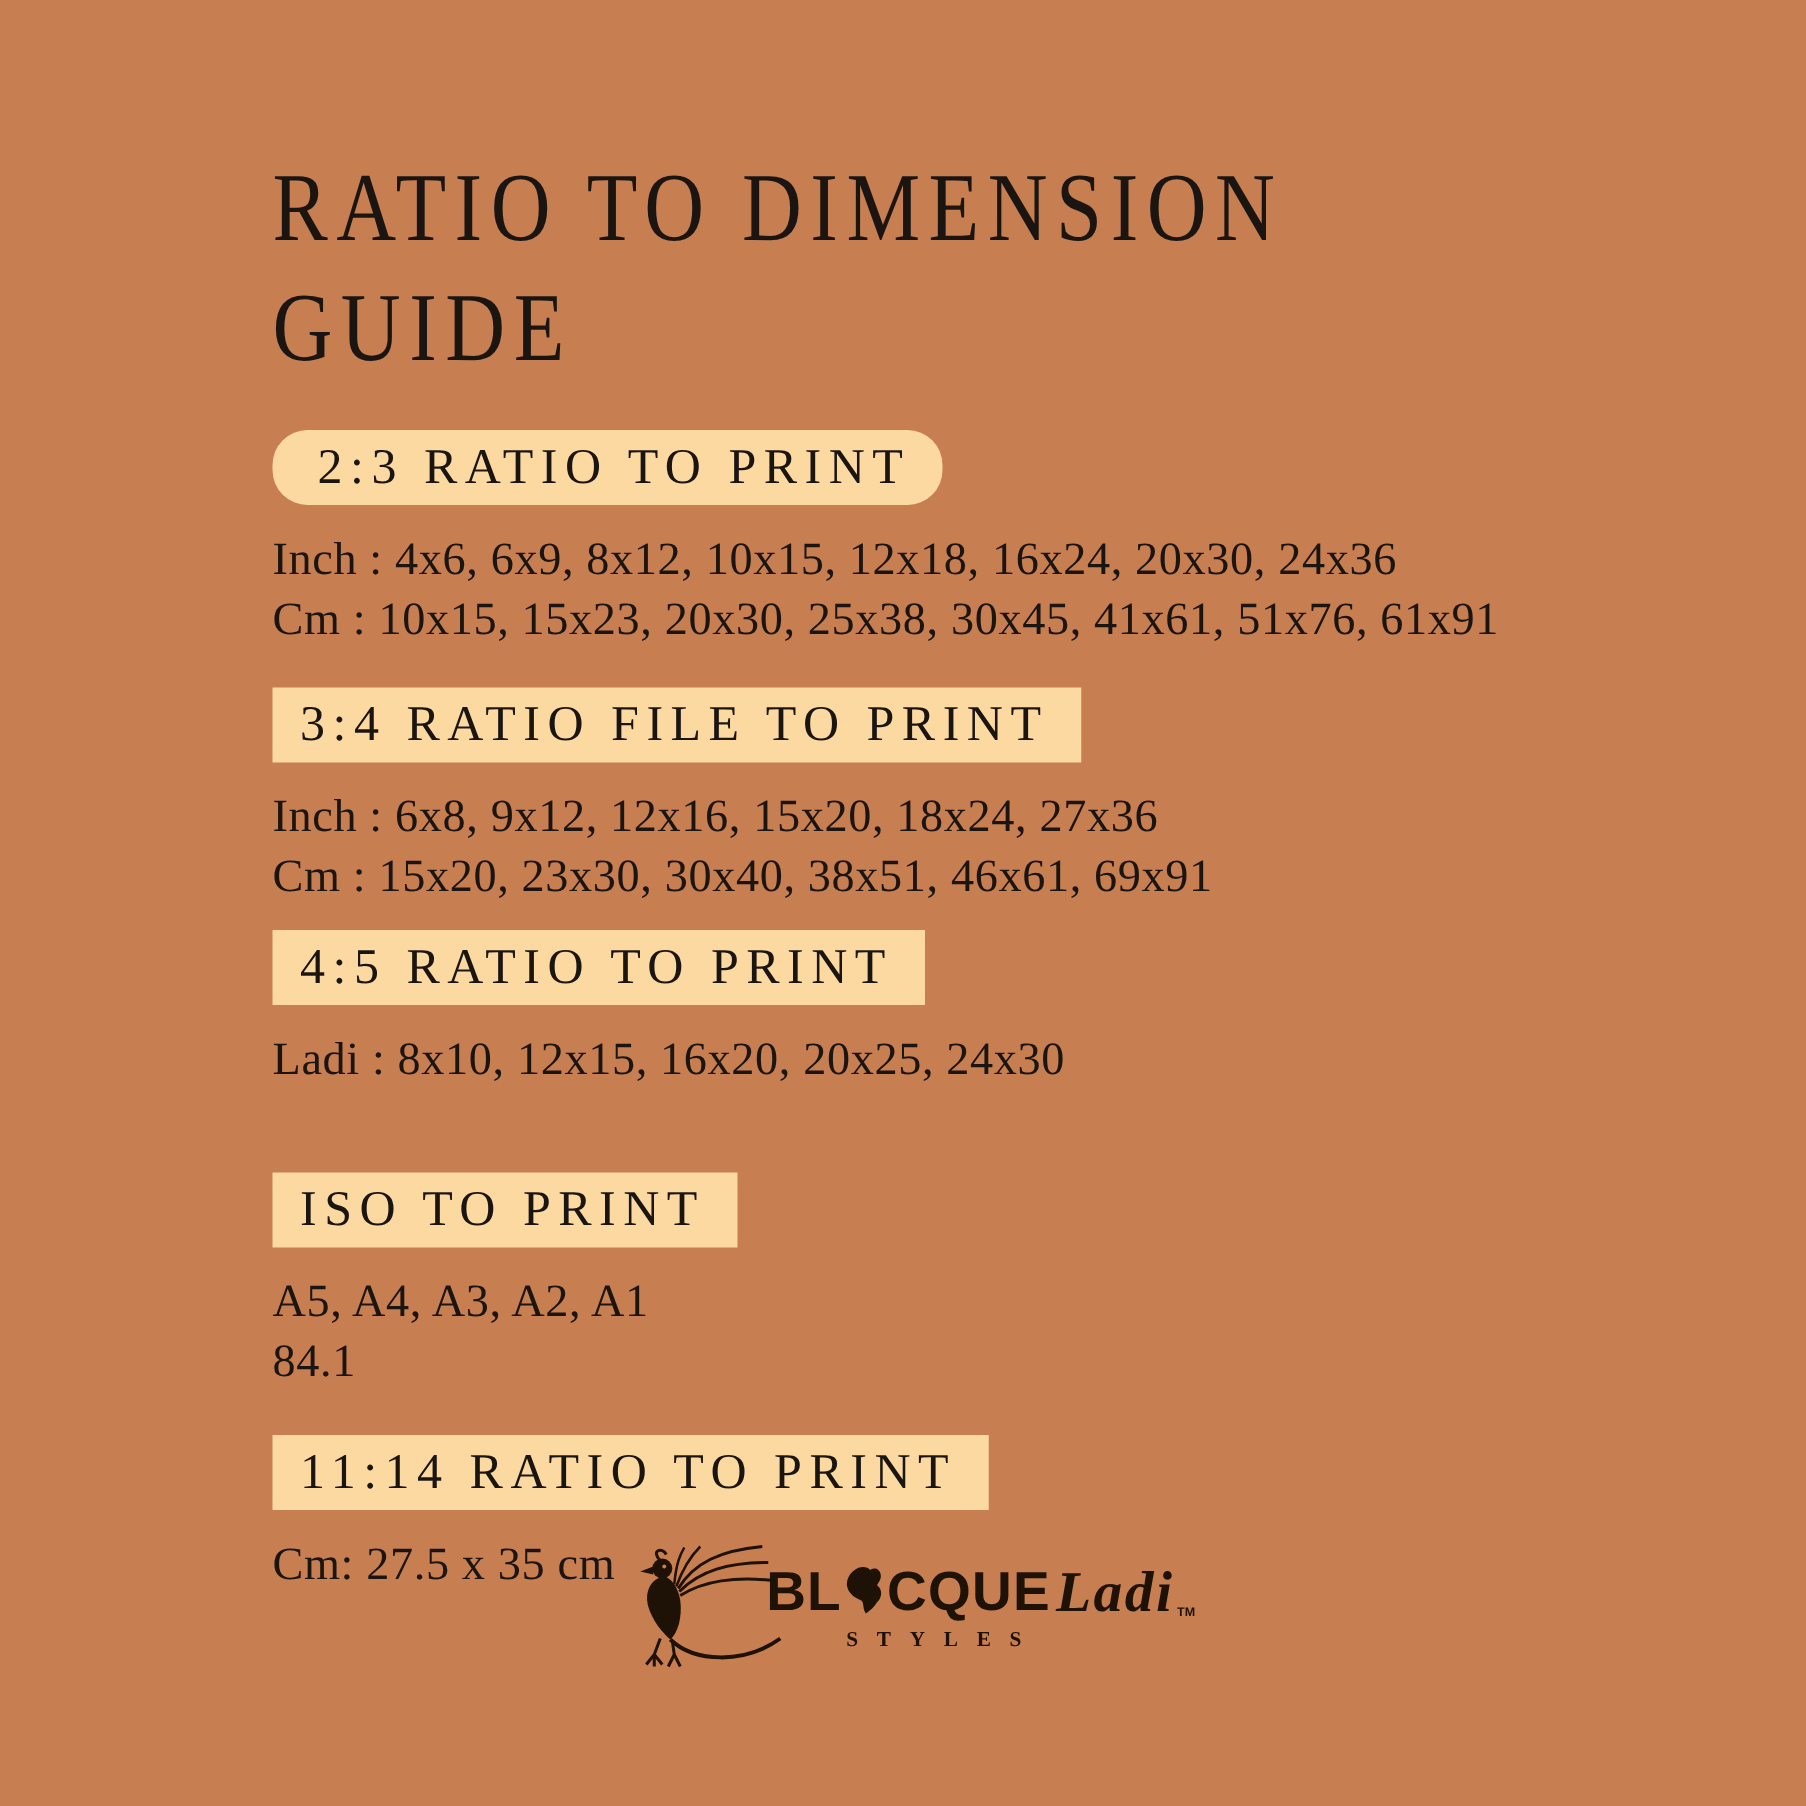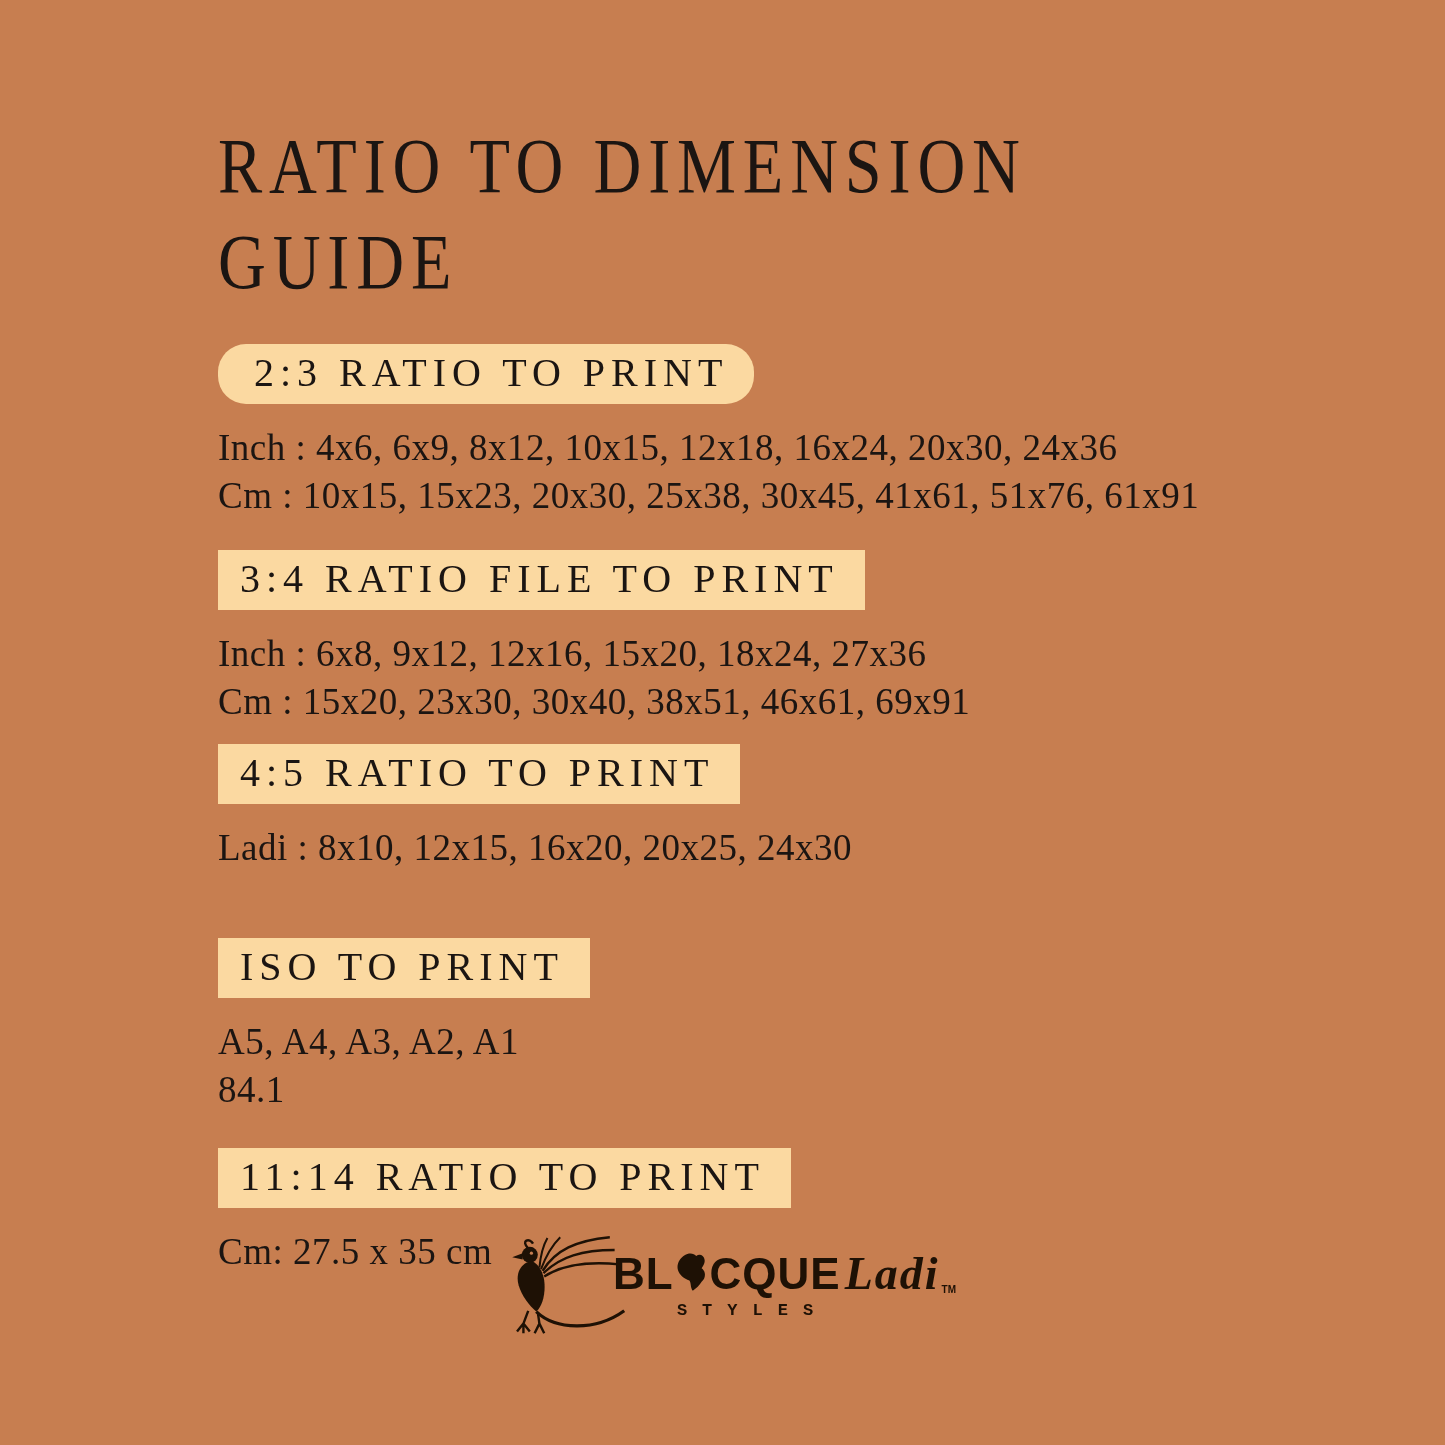--- a/index.html
+++ b/index.html
@@ -67,21 +67,21 @@
     font-size:46px;line-height:40px;
     margin-left:4px;letter-spacing:2px;
   }
   .logo-tm{
     font-family:"Liberation Sans",sans-serif;
     font-size:10px;line-height:10px;
     align-self:flex-end;margin:0 0 2px 2px;
     letter-spacing:0;font-style:normal;font-weight:bold;
   }
   .logo-sub{
-    font-family:Liberation Mono, monospace;
+    font-family:Liberation Serif, serif;
     font-size:17px;font-weight:bold;
     letter-spacing:15px;
     margin:4px 0 12px 64px;
   }
 </style>
 </head>
 <body>
 
 <div class="canvas">
 

